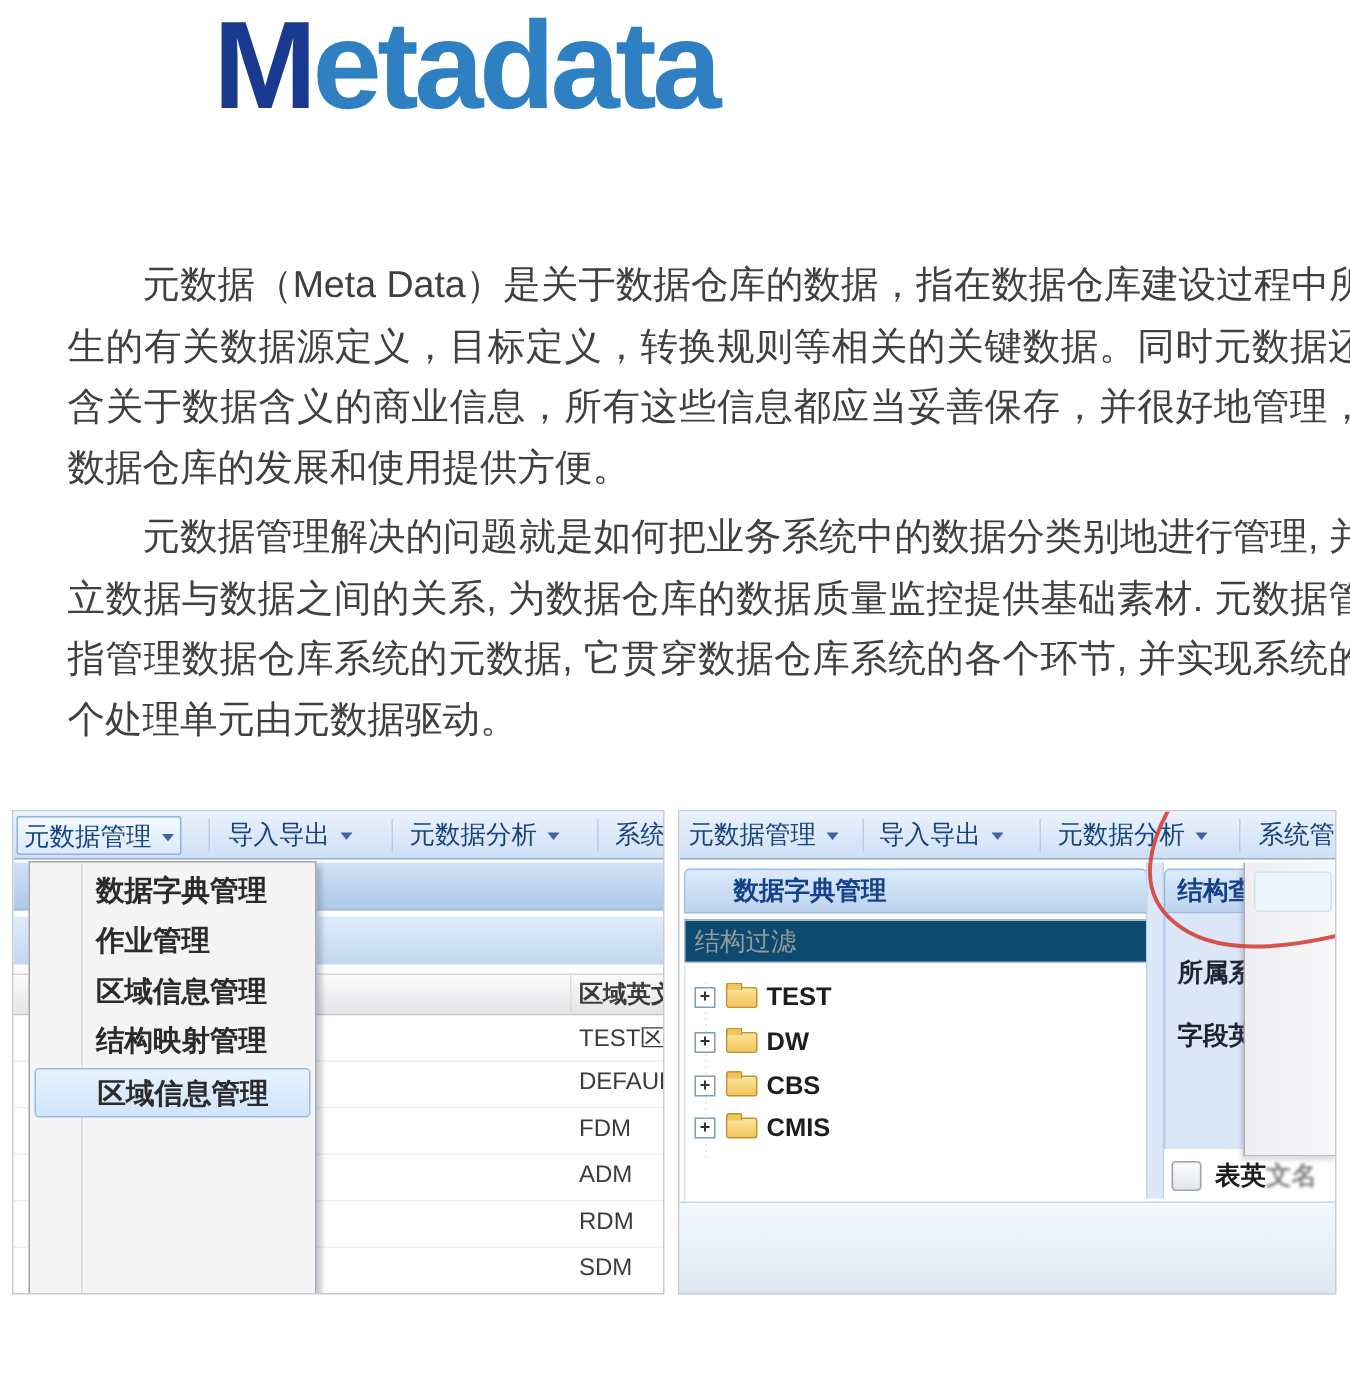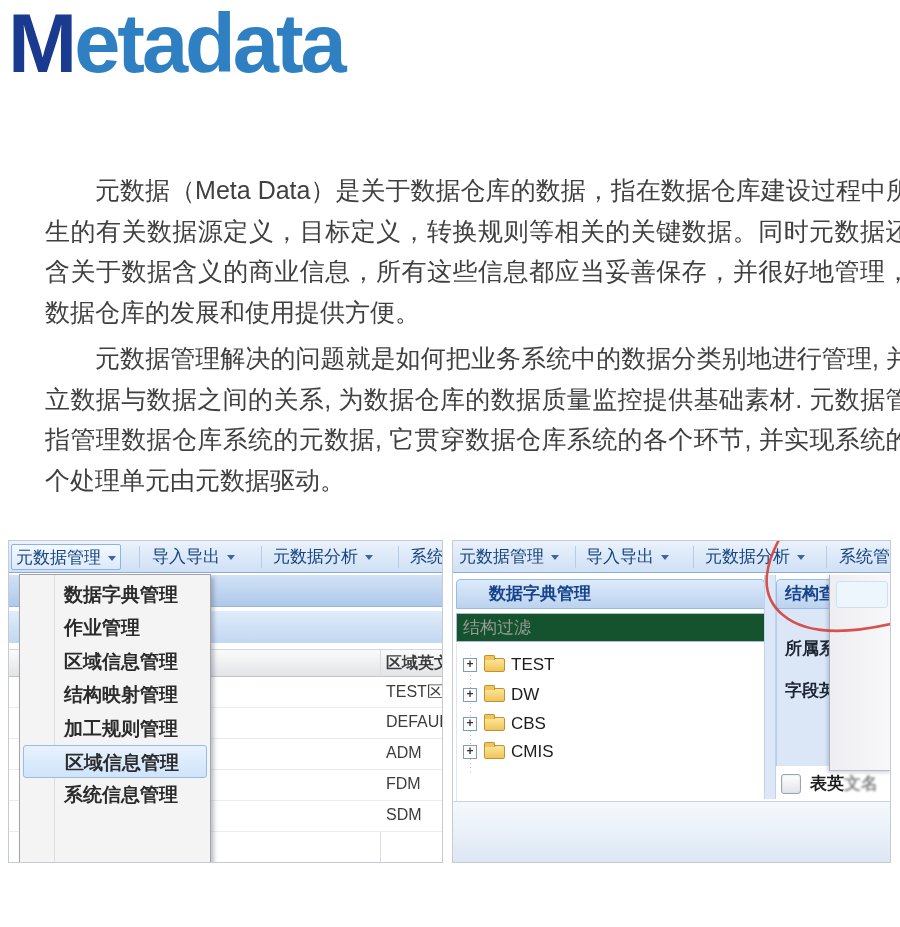--- a/index.html
+++ b/index.html
@@ -2,21 +2,21 @@
 <html><head>
 <meta charset="utf-8">
 <style>
   * { margin:0; padding:0; box-sizing:border-box; }
   html,body { background:#ffffff; }
   body { font-family:"Liberation Sans","DejaVu Sans",sans-serif; }
   .page { position:relative; width:900px; height:927px; background:#fff; overflow:hidden; }
 
   
   .logo { position:absolute; left:8px; top:0; width:470px; }
-  .logo-main { font-size:83px; font-weight:bold; letter-spacing:-3px; line-height:88px; white-space:nowrap; }
+  .logo-main { font-size:83px; font-weight:bold; letter-spacing:-3px; line-height:88px; white-space:nowrap;text-align:right; }
   .logo-main .m1 { color:#1a3a8f; }
   .logo-main .m2 { color:#2e80c3; }
   .logo-sub { position:absolute; left:0; top:84px; width:460px; text-align:right;
               font-size:51px; font-weight:bold; letter-spacing:-1px; color:#2e80c3; }
 
   
   .bodytext { position:absolute; left:5px; top:170px; width:891px; color:#404040;
               font-size:25px; line-height:40.5px; text-align:justify; font-weight:500;margin-left:40px; }
   .bodytext p { text-indent:2em; margin:0; }
   .bodytext p + p { margin-top:6px; }
@@ -56,34 +56,34 @@
   .dd-item.sel { margin:0 3px; padding-left:41px; border:1px solid #99bbe8; border-radius:3px;
                  background:linear-gradient(#e8f2fd,#cfe4fb); }
 
   
   #shotR { left:452px; width:439px; }
   .panelhead { position:absolute; height:30px; border:1px solid #99bbe8; border-radius:4px 4px 0 0;
                background:linear-gradient(#dcebfb,#bcd2ee); font-size:17px; font-weight:bold; color:#15428b;
                line-height:28px; white-space:nowrap; overflow:hidden; }
   #lp-head { left:3px; top:38px; width:309px; padding-left:32px; }
   .filterbox { position:absolute; left:3px; top:72px; width:309px; height:29px;
-               border:1px solid #a9bcd4; background:#14532d; font-size:17px; color:#9a9a9a;
+               border:1px solid #a9bcd4; background:#0c4a6e; font-size:17px; color:#9a9a9a;
                padding:0 6px; font-family:"Liberation Sans","DejaVu Sans",sans-serif; }
   .treearea { position:absolute; left:3px; top:102px; width:309px; height:158px; background:#fff;
               border-left:1px solid #dfe6ef; }
   .treeline { position:absolute; left:13px; top:12px; height:120px; width:1px;
               background-image:linear-gradient(#b9c9dd 1px, transparent 1px); background-size:1px 4px; }
   .titem { position:absolute; left:6px; height:24px; display:flex; align-items:center; }
   .plusbox { width:14px; height:14px; border:1px solid #7e9db9; background:#fff; color:#333;
              font-size:12px; line-height:11px; text-align:center; font-weight:bold; flex:0 0 auto; }
   .folder { position:relative; width:21px; height:14px; margin-left:7px; flex:0 0 auto;
             background:linear-gradient(#fbe69a,#f1c45c); border:1px solid #c2922f; border-radius:2px; }
   .folder:before { content:""; position:absolute; left:-1px; top:-4px; width:9px; height:4px;
                    background:#f1c45c; border:1px solid #c2922f; border-bottom:none; border-radius:2px 2px 0 0; }
-  .tlabel { margin-left:6px; font-size:17px; font-weight:normal; color:#1d1d1d; }
+  .tlabel { margin-left:6px; font-size:17px; font-weight:bold; color:#1d1d1d; }
 
   .splitter { position:absolute; left:311px; top:34px; width:12px; bottom:63px;
               background:#dce8f8; border-left:1px solid #c2d4ec; border-right:1px solid #c2d4ec; }
 
   #rp-head { left:323px; top:38px; width:116px; padding-left:8px; border-radius:4px 0 0 0; }
   .formarea { position:absolute; left:323px; top:68px; width:116px; height:157px;
               background:#dbe6f7; border-left:1px solid #b9cce9; }
   .flabel { position:absolute; left:8px; font-size:17px; font-weight:bold; color:#1c2430; white-space:nowrap; }
   .cbrow { position:absolute; left:323px; top:225px; width:116px; height:35px; display:flex; align-items:center; }
   .checkbox { width:20px; height:20px; margin-left:5px; border:1px solid #9aa5b4; border-radius:3px;
@@ -136,39 +136,40 @@
     </div>
     <div class="lt-coldiv"></div>
     <div class="lt-rows">
       <div class="lt-row">
           <span class="val">TEST区</span>
         </div>
       <div class="lt-row">
           <span class="val">DEFAULT</span>
         </div>
       <div class="lt-row">
+          <span class="val">FDM</span>
+        </div>
+      <div class="lt-row">
           <span class="val">ADM</span>
         </div>
       <div class="lt-row">
-          <span class="val">FDM</span>
+          <span class="val">RDM</span>
         </div>
       <div class="lt-row">
           <span class="val">SDM</span>
         </div>
     </div>
 
     <div class="dropdown">
       <div class="gutter"></div>
       <div class="dd-item">数据字典管理</div>
       <div class="dd-item">作业管理</div>
       <div class="dd-item">区域信息管理</div>
       <div class="dd-item">结构映射管理</div>
-      <div class="dd-item">加工规则管理</div>
       <div class="dd-item sel">区域信息管理</div>
-      <div class="dd-item">系统信息管理</div>
     </div>
   </div>
 
   <div class="shot" id="shotR">
 
     <div class="menubar">
       <div class="mitem" style="left:6px;"><span>元数据管理</span><span class="caret"></span></div>
       <span class="msep" style="left:122px;"></span>
       <div class="mitem" style="left:133px;"><span>导入导出</span><span class="caret"></span></div>
       <span class="msep" style="left:240px;"></span>

